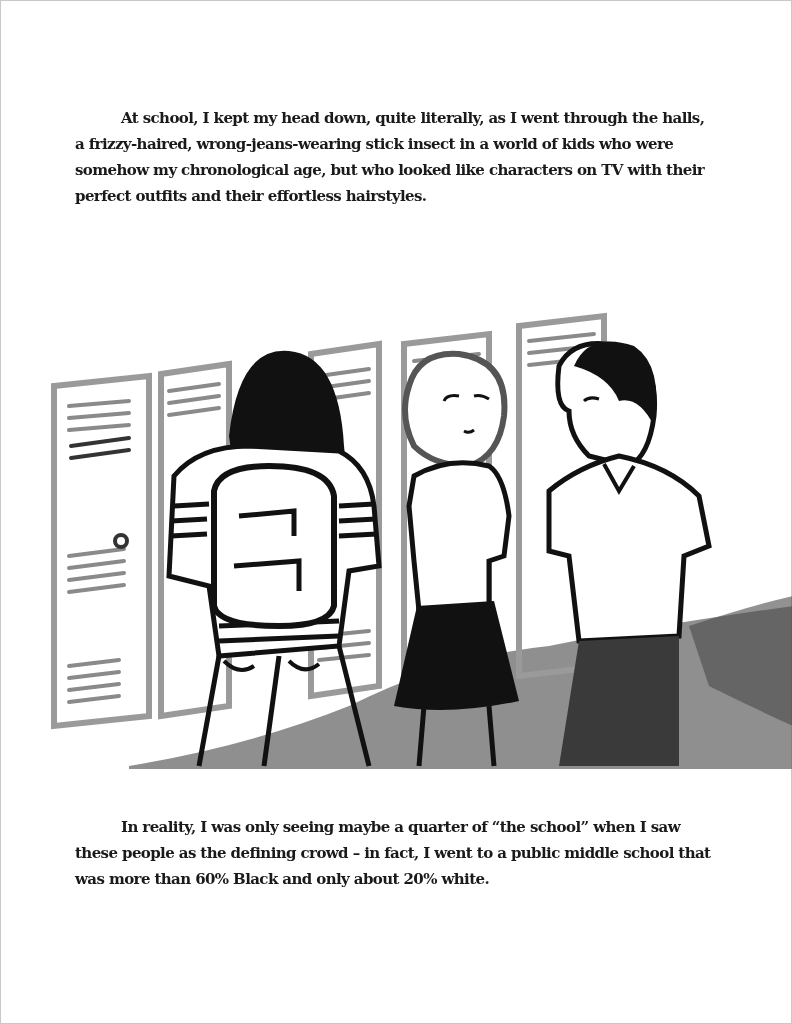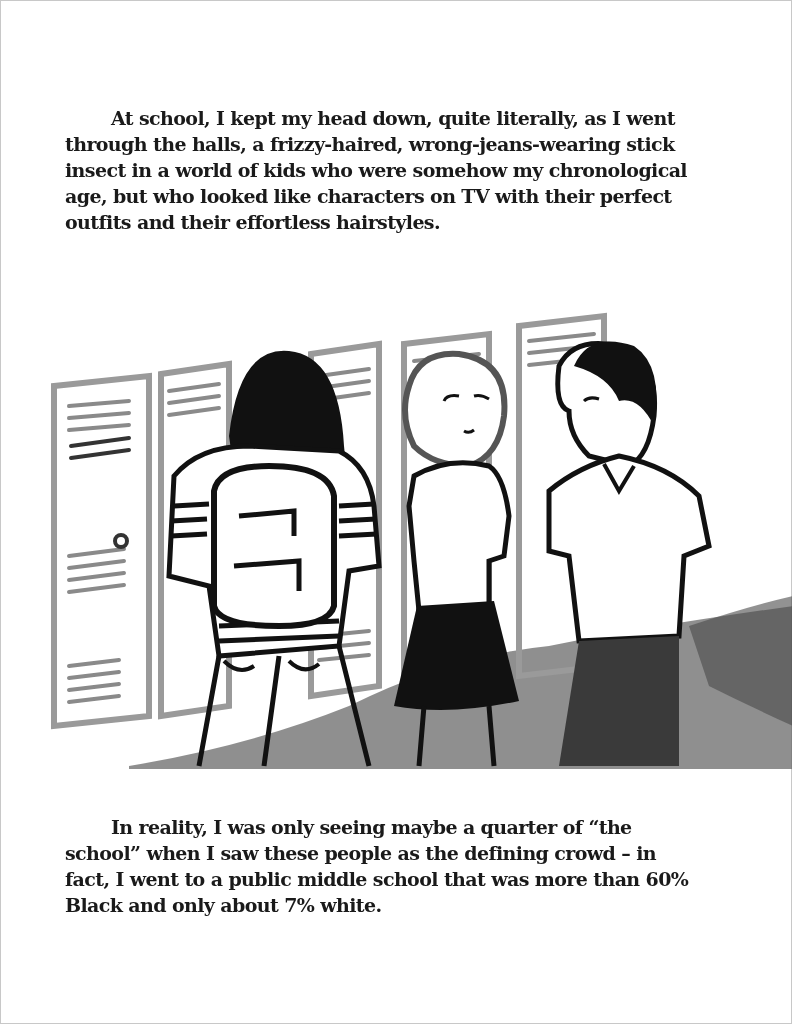--- a/index.html
+++ b/index.html
@@ -2,24 +2,24 @@
 <html><head>
 <meta charset="utf-8">
 <style>
   html, body { margin: 0; padding: 0; background: #ffffff; }
   body { width: 792px; height: 1024px; position: relative; overflow: hidden; }
   .page {
     position: absolute; left: 0; top: 0; width: 790px; height: 1022px;
     border: 1px solid #c8c8c8; background: #ffffff;
   }
   .text-block {
-    position: absolute; left: 64px; width: 640px;
+    position: absolute; left: 74px; width: 640px;
     font-family: "DejaVu Serif", serif;
     font-weight: bold;
-    font-size: 19px;
+    font-size: 15px;
     line-height: 26px;
     color: #1a1a1a;
     letter-spacing: -0.6px;
   }
   .text-block p { margin: 0; text-indent: 46px; }
   #para1 { top: 104px; }
   #para2 { top: 813px; }
   .illustration {
     position: absolute; left: 48px; top: 305px; width: 744px; height: 463px;
   }
@@ -105,16 +105,16 @@
       <path d="M510 60 Q525 30 570 40 Q610 55 605 110 Q600 150 580 160 L540 150 Q520 130 520 105 Q505 100 510 60 Z" fill="#fff" stroke="#111" stroke-width="5"></path>
       <path d="M525 60 Q540 25 585 40 Q615 60 605 120 Q590 90 570 95 Q560 70 525 60 Z" fill="#111"></path>
       <path d="M535 95 Q540 90 550 93" stroke="#111" stroke-width="3" fill="none"></path>
       <path d="M500 185 Q530 160 570 150 Q620 160 650 190 L660 240 L635 250 L630 330 L530 335 L520 250 L500 245 Z" fill="#fff" stroke="#111" stroke-width="5"></path>
       <path d="M555 158 L570 185 L585 160" fill="none" stroke="#111" stroke-width="4"></path>
       <path d="M530 335 L510 460 L630 460 L630 330 Z" fill="#3a3a3a"></path>
     </svg>
   </div>
 
   <div class="text-block" id="para2">
-    <p>In reality, I was only seeing maybe a quarter of “the school” when I saw these people as the defining crowd – in fact, I went to a public middle school that was more than 60% Black and only about 7% white.</p>
+    <p>In reality, I was only seeing maybe a quarter of “the school” when I saw these people as the defining crowd – in fact, I went to a public middle school that was more than 60% Black and only about 20% white.</p>
   </div>
 
 </div>
 
 </body></html>

